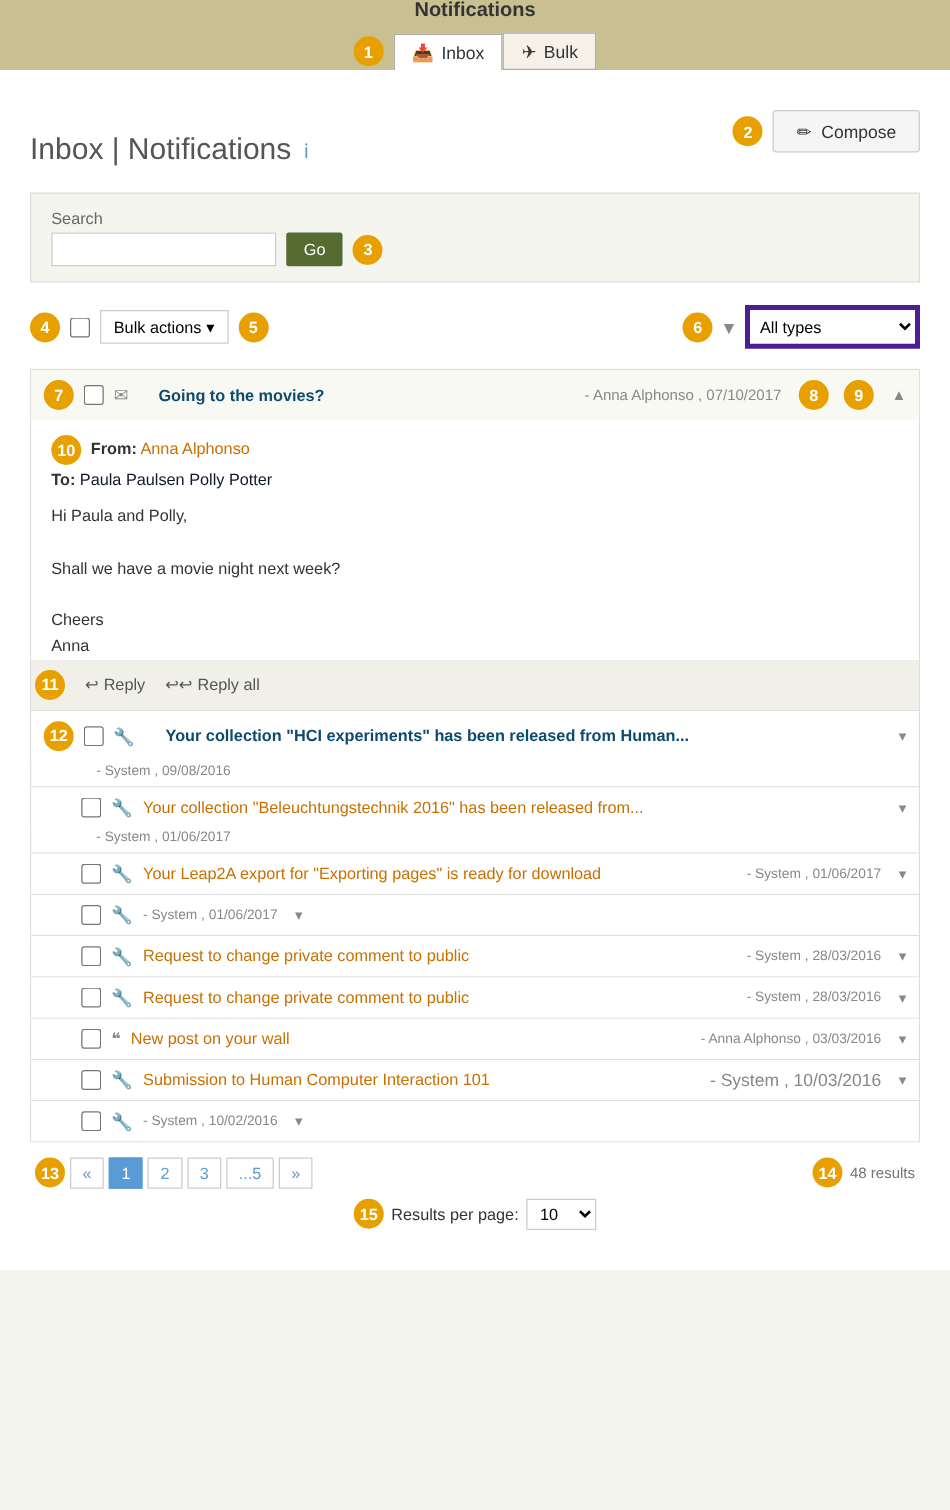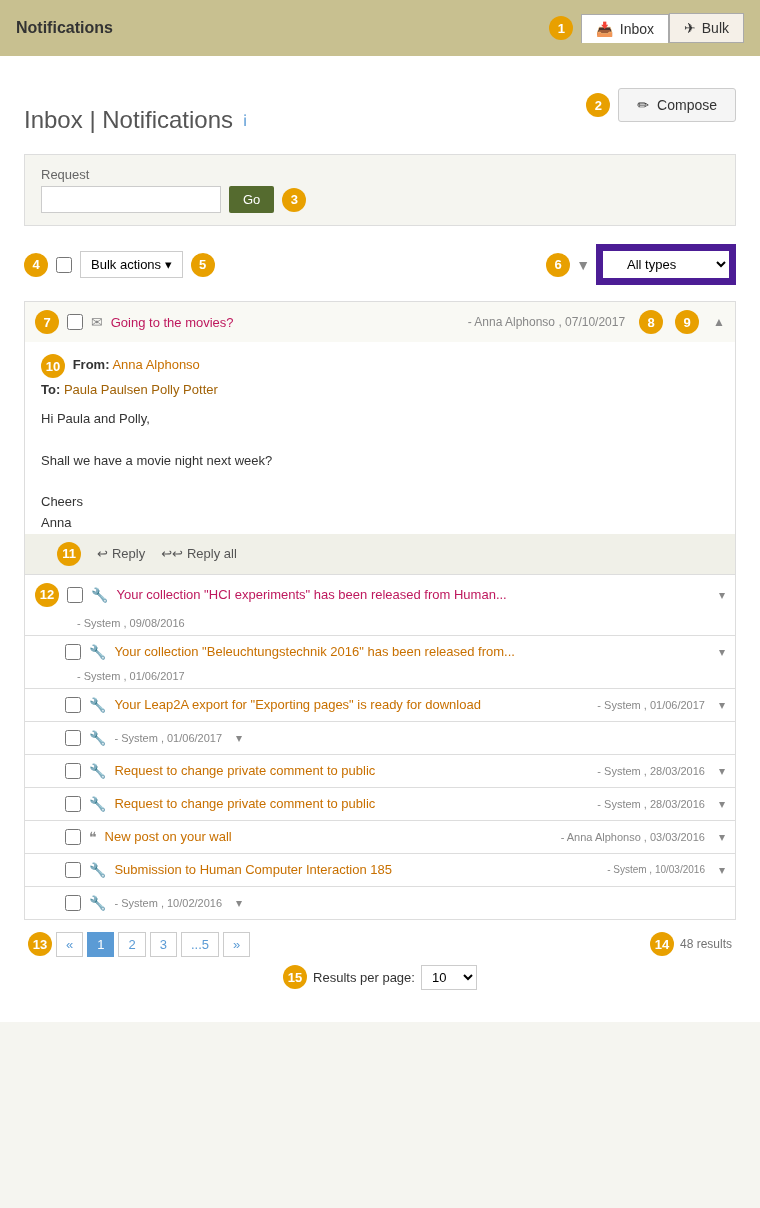--- a/index.html
+++ b/index.html
@@ -6,20 +6,21 @@
     body { font-family: Arial, sans-serif; font-size: 14px; background: #f5f5f0; color: #333; width: 760px; }
 
     
     .top-bar {
       background: #c8c090;
       display: flex;
       align-items: center;
       justify-content: space-between;
       padding: 0 16px;
       height: 56px;
+      flex-direction: column;
     }
     .top-bar-title {
       font-weight: bold;
       font-size: 16px;
       color: #333;
     }
     .top-bar-tabs {
       display: flex;
       align-items: center;
       gap: 0;
@@ -172,22 +173,22 @@
       background: #fff;
       padding: 5px 10px;
       cursor: pointer;
       font-size: 13px;
     }
     .filter-icon {
       color: #888;
       font-size: 14px;
     }
     .type-select {
-      border: 7px solid #4c1d95;
-      padding: 5px 20px;
+      border: 4px solid #4c1d95;
+      padding: 5px 4px;
       font-size: 13px;
       background: #fff;
       min-width: 140px;
       cursor: pointer;
     }
 
     
     .notification-list {
       border: 1px solid #ddd;
     }
@@ -202,23 +203,24 @@
       padding: 8px 10px;
       cursor: pointer;
       background: #fff;
       gap: 8px;
     }
     .notif-row.expanded { background: #f9f9f4; }
     .notif-checkbox { width: 16px; height: 16px; cursor: pointer; }
     .notif-icon { font-size: 14px; color: #888; }
     .notif-subject {
       flex: 1;
-      color: #be185d;
-      font-weight: normal;
-      font-size: 13px;
+      color: #0c4a6e;
+      font-weight: bold;
+      font-size: 13px;
+      margin-left: 16px;
     }
     .notif-meta {
       color: #888;
       font-size: 12px;
       white-space: nowrap;
     }
     .notif-chevron {
       color: #888;
       font-size: 12px;
       margin-left: 6px;
@@ -231,21 +233,21 @@
       font-size: 13px;
       color: #333;
     }
     .email-from { margin-bottom: 4px; }
     .email-from span { color: #c87000; }
     .email-to { margin-bottom: 12px; }
     .email-to span { color: #c87000; }
     .email-body { line-height: 1.6; }
     .email-actions {
       background: #f0f0e8;
-      padding: 8px 32px;
+      padding: 8px 3px;
       display: flex;
       align-items: center;
       gap: 16px;
     }
     .reply-btn {
       display: flex;
       align-items: center;
       gap: 4px;
       color: #555;
       font-size: 13px;
@@ -340,21 +342,21 @@
     <div style="display:flex;align-items:center;gap:8px;">
       <div class="badge-num">2</div>
       <button class="compose-btn">
         <span>✏</span>
         <span>Compose</span>
       </button>
     </div>
   </div>
 
   <div class="search-area">
-    <div class="search-label">Request</div>
+    <div class="search-label">Search</div>
     <div class="search-row">
       <input class="search-input" type="text" placeholder="" style="">
       <button class="go-btn">Go</button>
       <div class="badge-num" style="background:#e8a000;">3</div>
     </div>
   </div>
 
   <div class="toolbar-row">
     <div class="toolbar-left">
       <div class="badge-num" style="position:relative;top:0;">4</div>
@@ -389,21 +391,21 @@
         <div class="badge-num" style="margin-left:4px;">9</div>
         <span class="notif-chevron">▲</span>
       </div>
 
       <div class="email-content">
         <div class="email-from">
           <div class="badge-num" style="display:inline-flex;position:relative;top:0;vertical-align:middle;margin-right:4px;">10</div>
           <strong>From:</strong> <span style="color:#c87000;">Anna Alphonso</span>
         </div>
         <div class="email-to">
-          <strong>To:</strong> <span style="color:#a16207;margin-top:16px;">Paula Paulsen Polly Potter</span>
+          <strong>To:</strong> <span style="color:#0f172a;margin-top:16px;">Paula Paulsen Polly Potter</span>
         </div>
         <div class="email-body">
           Hi Paula and Polly,<br><br>
           Shall we have a movie night next week?<br><br>
           Cheers<br>
           Anna
         </div>
       </div>
       <div class="email-actions">
         <div class="badge-num">11</div>
@@ -498,23 +500,23 @@
         <span class="notif-meta" style="font-size:11px;">- Anna Alphonso , 03/03/2016</span>
         <span class="notif-chevron">▾</span>
       </div>
     </div>
 
     <div class="notif-item">
       <div class="notif-row">
         <input type="checkbox" class="notif-checkbox" style="margin-left: 30px;">
         <span class="notif-icon">🔧</span>
         <span class="notif-system-subject">
-          <span>Submission to Human Computer Interaction 185</span>
-        </span>
-        <span class="notif-meta" style="font-size:10px;">- System , 10/03/2016</span>
+          <span>Submission to Human Computer Interaction 101</span>
+        </span>
+        <span class="notif-meta" style="font-size:14px;">- System , 10/03/2016</span>
         <span class="notif-chevron">▾</span>
       </div>
     </div>
 
     <div class="notif-item" style="border-bottom:none;">
       <div class="notif-row">
         <input type="checkbox" class="notif-checkbox" style="margin-left: 30px;">
         <span class="notif-icon">🔧</span>
         <span class="notif-meta" style="font-size:11px;">- System , 10/02/2016</span>
         <span class="notif-chevron">▾</span>

